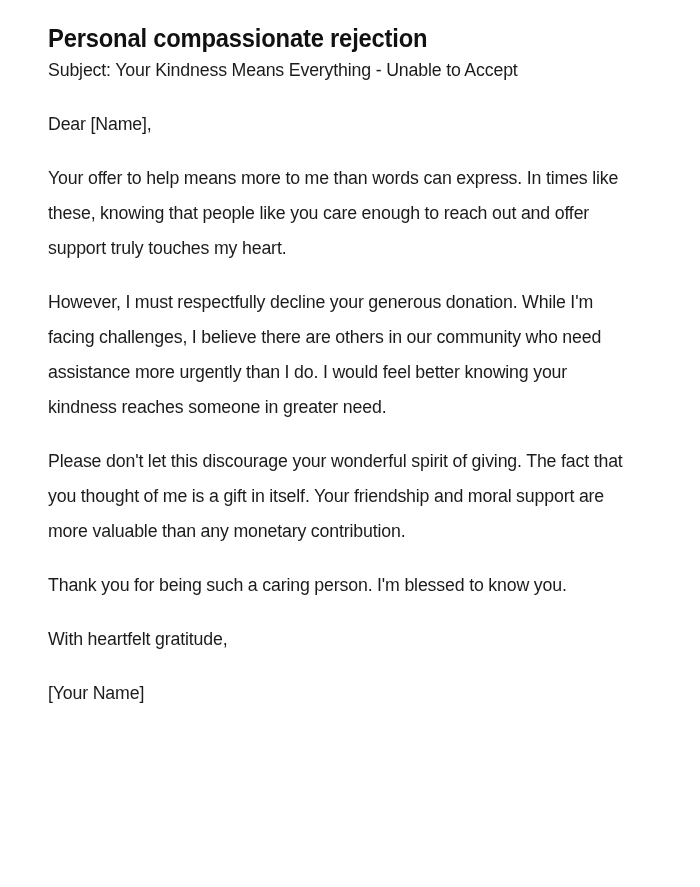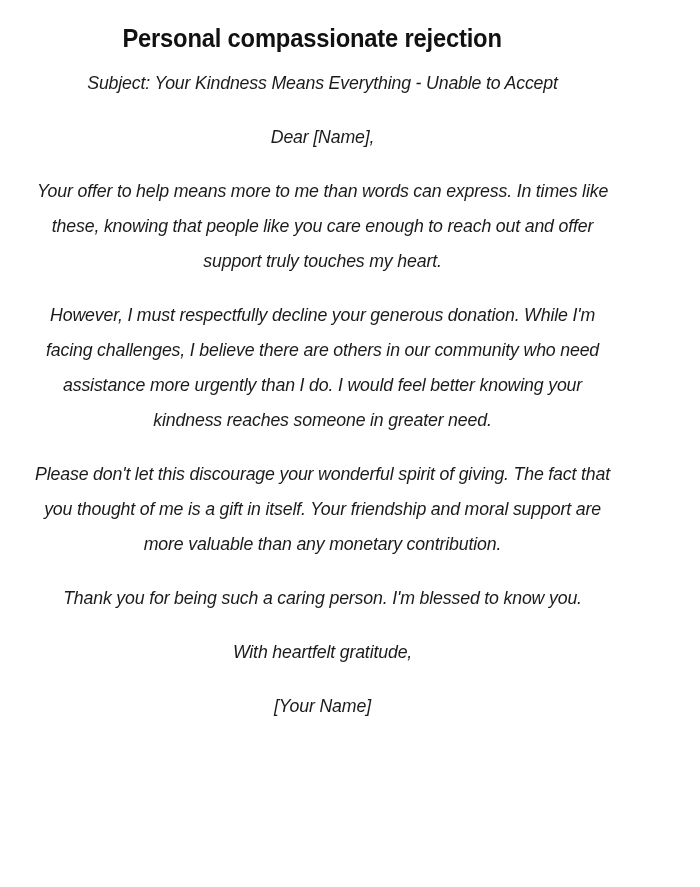--- a/index.html
+++ b/index.html
@@ -18,41 +18,38 @@
   .page {
     width: 700px;
     height: 887px;
     background: #ffffff;
     box-sizing: border-box;
     padding: 0;
     position: relative;
   }
   .content {
     position: absolute;
-    left: 28px;
+    left: 48px;
     top: 0;
     width: 598px;
-    text-align: center;
   }
   .doc-title {
     font-family: "Liberation Sans", sans-serif;
     font-weight: bold;
     font-size: 25px;
     line-height: 30px;
     letter-spacing: -0.2px;
     color: #111111;
     margin: 0;
     padding-top: 23px;
     transform: scaleX(0.95);
     transform-origin: left center;
     white-space: nowrap;
   }
   .body-block {
-    margin-top: 13px;
-    font-style: italic;
   }
   p.para {
     font-family: "Liberation Sans", sans-serif;
     font-size: 18px;
     line-height: 35px;
     font-weight: 400;
     color: #1b1b1b;
     margin: 0 0 19px 0;
     letter-spacing: -0.15px;
     word-spacing: -0.1px;

